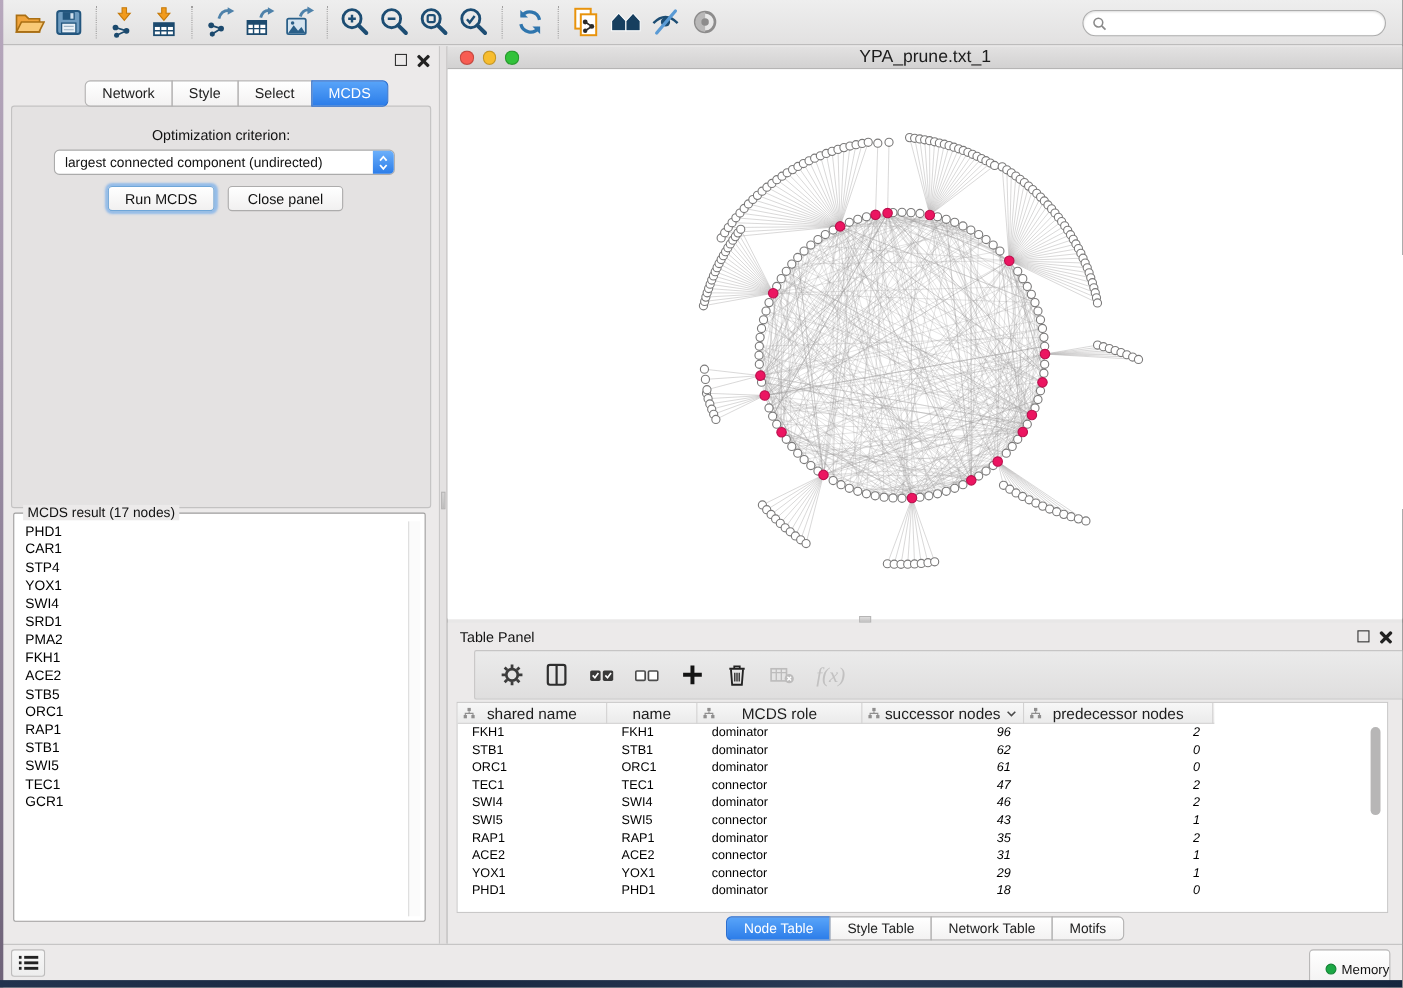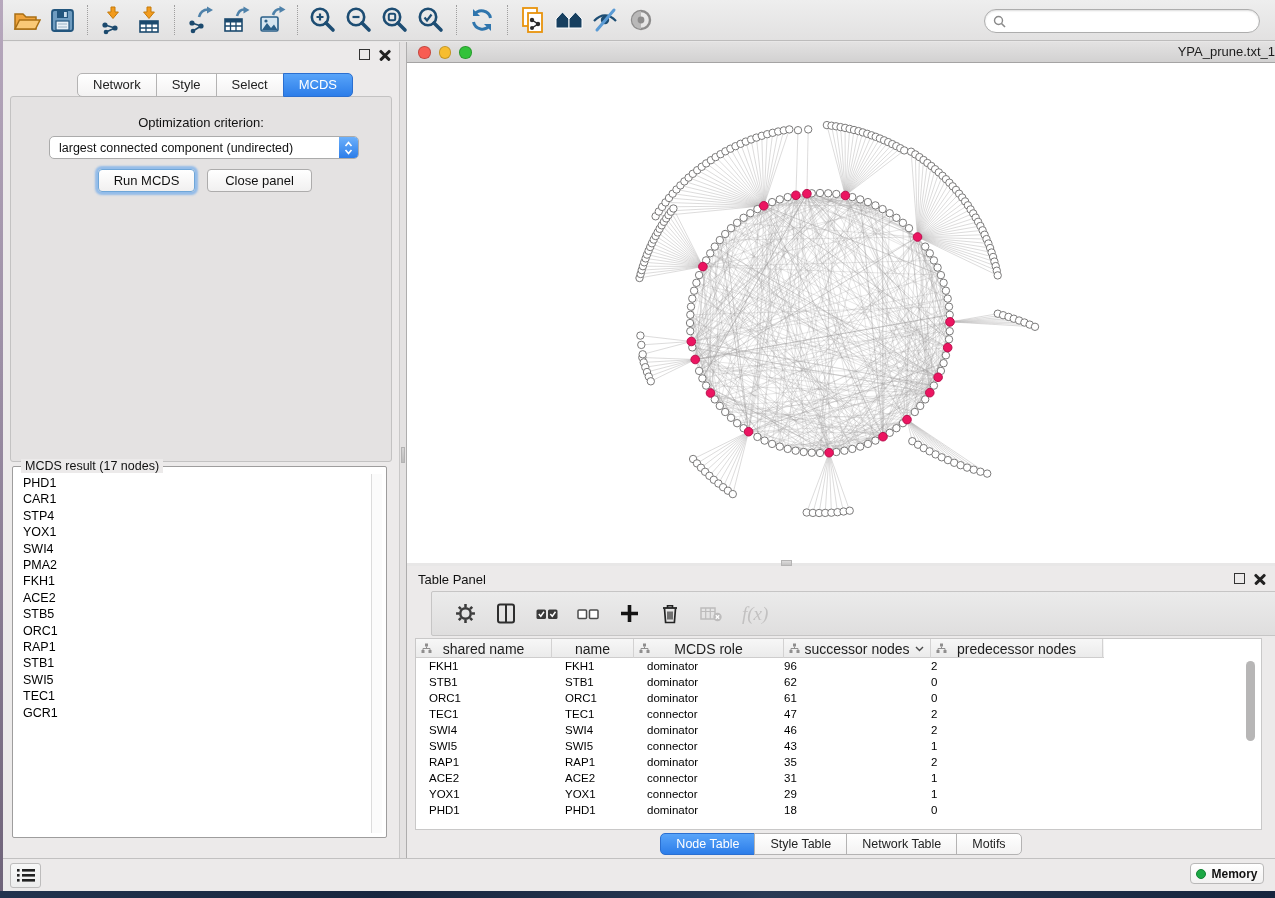--- a/index.html
+++ b/index.html
@@ -69,21 +69,21 @@
 
   
   #v-splitter { position:absolute; left:399px; top:42px; width:8px; height:816px; background:#e4e2e2;
                 border-left:1px solid #c9c8c8; border-right:1px solid #aeadad; }
   #v-grip { position:absolute; left:1px; top:405px; width:4px; height:16px;
             background:linear-gradient(#d5d4d4,#bcbbbb); border:1px solid #b3b2b2; }
 
   
   #network-panel { position:absolute; left:407px; top:42px; width:868px; height:521px; background:#fff; }
   #net-titlebar { height:21px; background:linear-gradient(#e3e2e2,#d2d1d1); border-bottom:1px solid #a5a4a4;
-                  text-align:right; font-size:13px; line-height:20px; color:#1c1c1c; position:relative; }
+                  text-align:center; font-size:16px; line-height:20px; color:#1c1c1c; position:relative; }
   #traffic { position:absolute; left:11px; top:4px; display:flex; gap:8px; }
   .tl { width:12.5px; height:12.5px; border-radius:50%; border:.5px solid rgba(0,0,0,.2); }
   #net-canvas { position:relative; width:868px; height:499px; background:#fff; }
   #graph-svg { display:block; }
   #graph-svg .chord { stroke:#9c9b9b; stroke-width:.55; opacity:.45; }
   #graph-svg .fan   { stroke:#b7b6b6; stroke-width:.6;  opacity:.8; }
   #graph-svg .wnode { fill:#ffffff; stroke:#7b7a7a; stroke-width:1; }
   #graph-svg .hnode { fill:#ec1561; stroke:#bb0f4d; stroke-width:1; }
 
   
@@ -101,35 +101,35 @@
                 border:1px solid #c9c8c8; overflow:hidden; }
   #thead { display:flex; height:19px; background:linear-gradient(#f7f7f7,#ebebeb);
            border-bottom:1px solid #cecdcd; width:688px; }
   .th { position:relative; height:19px; border-right:1px solid #d3d2d2; display:flex;
         align-items:center; justify-content:center; font-size:14px; color:#1d1d1d; }
   .th .tree-ic { position:absolute; left:5px; top:4px; }
   .th .chev { position:absolute; right:6px; top:7px; }
   .trow { display:flex; height:16px; }
   .td { font-size:11.5px; line-height:16px; color:#000; white-space:nowrap; overflow:hidden; }
   .td.a-left  { text-align:left; padding-left:13px; }
-  .td.a-right { padding-right:12px; }
+  .td.a-right { text-align:right; padding-right:12px;font-style:italic; }
   #tbl-scroll { position:absolute; right:5px; top:21px; width:10px; height:168px; background:#fff; }
   #tbl-thumb { position:absolute; left:0; top:1px; width:9px; height:80px; background:#b7b6b6; border-radius:5px; }
 
   #table-tabs { position:absolute; left:0; top:267px; width:868px; display:flex; justify-content:center; }
   #table-tabs .seg-tab { line-height:20px; height:22px; font-size:12.5px; }
 
   
   #statusbar { position:absolute; left:0; top:858px; width:1275px; height:33px; background:#eceaea;
                border-top:1px solid #c2c1c1; }
   #list-btn { position:absolute; left:10px; top:4px; width:31px; height:25px; background:linear-gradient(#f7f7f7,#ededed);
               border:1px solid #bdbcbc; border-radius:3px; display:flex; align-items:center; justify-content:center; }
-  #memory-btn { position:absolute; right:11px; top:4px; width:74px; height:21px; background:linear-gradient(#ffffff,#f2f1f1);
-              border:1px solid #b9b8b8; border-radius:4px; display:flex; align-items:center; justify-content:center;
-              gap:5px; font-size:12px; color:#111;font-weight:bold; }
+  #memory-btn { position:absolute; right:11px; top:4px; width:74px; height:35px; background:linear-gradient(#ffffff,#f2f1f1);
+              border:1px solid #b9b8b8; border-radius:4px; display:flex; align-items:center; justify-content:flex-end;
+              gap:5px; font-size:12px; color:#111; }
   #memory-dot { width:10px; height:10px; border-radius:50%; background:#1ca845; border:1px solid #128234; }
 </style>
 </head>
 <body>
 
 <div id="root">
   <div id="left-strip"></div>
 
   <div id="toolbar">
     <div class="tb-btn">
@@ -298,20 +298,21 @@
       <button class="btn" id="closepanel-btn">Close panel</button>
     </div>
     <div id="mcds-group">
       <div id="mcds-legend">MCDS result (17 nodes)</div>
       <div id="mcds-list">
           <div class="mcds-item">PHD1</div>
           <div class="mcds-item">CAR1</div>
           <div class="mcds-item">STP4</div>
           <div class="mcds-item">YOX1</div>
           <div class="mcds-item">SWI4</div>
+          <div class="mcds-item">SRD1</div>
           <div class="mcds-item">PMA2</div>
           <div class="mcds-item">FKH1</div>
           <div class="mcds-item">ACE2</div>
           <div class="mcds-item">STB5</div>
           <div class="mcds-item">ORC1</div>
           <div class="mcds-item">RAP1</div>
           <div class="mcds-item">STB1</div>
           <div class="mcds-item">SWI5</div>
           <div class="mcds-item">TEC1</div>
           <div class="mcds-item">GCR1</div>

